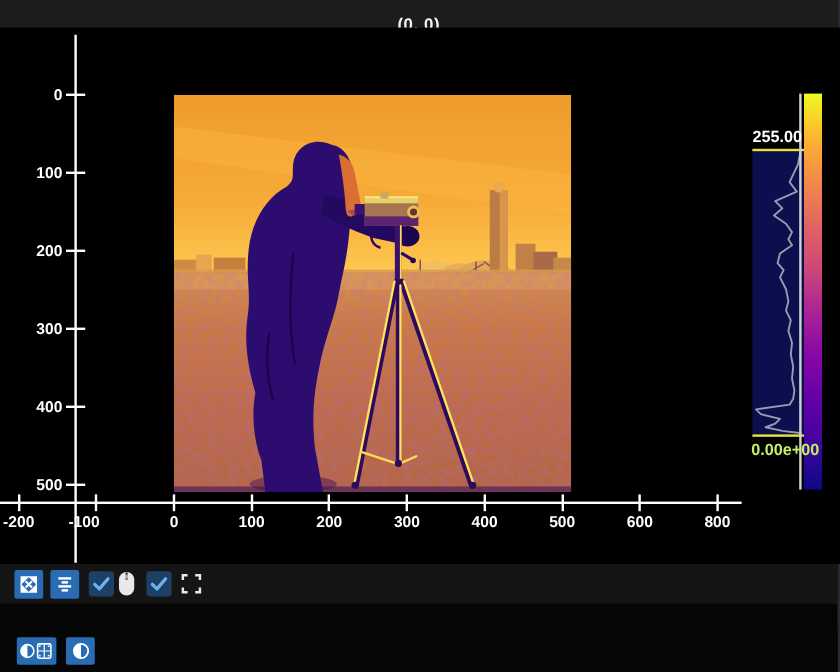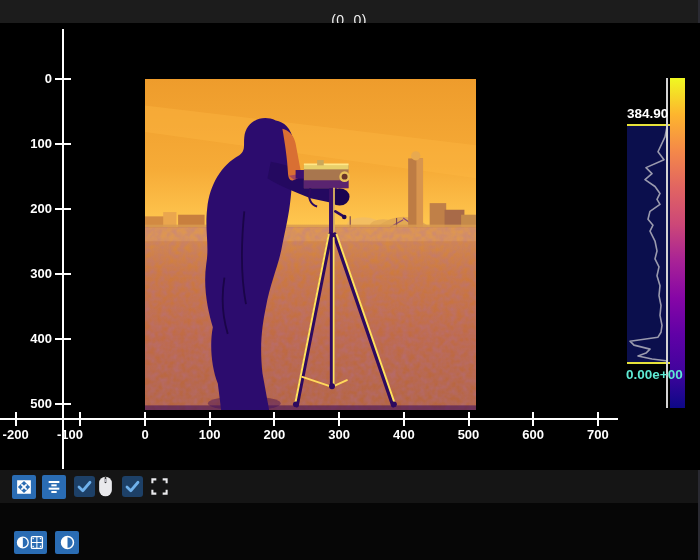--- a/index.html
+++ b/index.html
@@ -5,21 +5,21 @@
   * { margin:0; padding:0; box-sizing:border-box; }
   html,body { width:700px; height:560px; background:#0c0c10; overflow:hidden;
               font-family:"Liberation Sans", sans-serif; }
   .app { position:relative; width:700px; height:560px; background:#060606;
          border-right:2px solid #2a2a32; }
 
   
   .title-bar { position:absolute; left:0; top:0; width:100%; height:39px;
                background:var(--chrome-bg,#1c1c1c); color:#f2f2f2;
                display:flex; align-items:center; justify-content:center;
-               font-size:14px; font-weight:400; letter-spacing:.5px; }
+               font-size:14px; font-weight:700; letter-spacing:.5px; }
 
   
   .canvas { position:absolute; left:0; top:23px; width:700px; height:447px;
             background:var(--canvas-bg,#000); }
   .y-axis-line { position:absolute; left:62px; top:6px; width:2px; height:440px; background:var(--axis,#fff); }
   .x-axis-line { position:absolute; left:0; top:395px; width:618px; height:2px; background:var(--axis,#fff); }
   .tick-x { position:absolute; width:2px; height:14px; top:389px; background:var(--axis,#fff); }
   .tick-y { position:absolute; width:16px; height:2px; left:55px; background:var(--axis,#fff); }
   .tick-x-label { position:absolute; top:404px; width:48px; text-align:center;
                   color:#fff; font-size:13px; font-weight:700; }
@@ -33,21 +33,21 @@
   
   .hist-region { position:absolute; left:627px; top:101px; width:45px; height:240px;
                  background:var(--hist-region,#0b0f4d);
                  border-top:2px solid var(--hist-edge-yellow,#e6e23a);
                  border-bottom:2px solid var(--hist-edge-yellow,#e6e23a); }
   .hist-region svg { width:45px; height:236px; display:block; }
   .hist-axis-line { position:absolute; left:666px; top:55px; width:2px; height:330px; background:#d4d4d4; }
   .colorbar { position:absolute; left:670px; top:55px; width:15px; height:330px; }
   .hist-max-label { position:absolute; left:627px; top:83px; width:60px; color:#fff;
                     font-size:13.5px; font-weight:700; }
-  .hist-min-label { position:absolute; left:626px; top:344px; width:74px; color:#5eead4;
+  .hist-min-label { position:absolute; left:626px; top:344px; width:74px; color:#bef264;
                     font-size:13.5px; font-weight:700; }
 
   
   .toolbar { position:absolute; left:0; top:470px; width:100%; height:33px;
              background:var(--toolbar-bg,#151515); display:flex; align-items:center; }
   .tb-btn { width:24px; height:24px; border-radius:2px; background:var(--button-blue,#2a6cb3);
             display:flex; align-items:center; justify-content:center; border:none; cursor:pointer; }
   .tb-btn + .tb-btn { margin-left:6px; }
   .tb-btn:first-child { margin-left:12px; }
   .checkbox { width:21px; height:21px; border-radius:3px; background:var(--checkbox-blue,#1d4067);
@@ -89,21 +89,21 @@
         <div class="tick-x-label" style="left: 250.4px;">200</div>
         <div class="tick-x" style="left: 338.1px;"></div>
         <div class="tick-x-label" style="left: 315.1px;">300</div>
         <div class="tick-x" style="left: 402.8px;"></div>
         <div class="tick-x-label" style="left: 379.8px;">400</div>
         <div class="tick-x" style="left: 467.5px;"></div>
         <div class="tick-x-label" style="left: 444.5px;">500</div>
         <div class="tick-x" style="left: 532.2px;"></div>
         <div class="tick-x-label" style="left: 509.2px;">600</div>
         <div class="tick-x" style="left: 596.9px;"></div>
-        <div class="tick-x-label" style="left: 573.9px;">700</div>
+        <div class="tick-x-label" style="left: 573.9px;">800</div>
         <div class="tick-y" style="top: 54.5px;"></div>
         <div class="tick-y-label" style="top: 47.5px;">0</div>
         <div class="tick-y" style="top: 119.5px;"></div>
         <div class="tick-y-label" style="top: 112.5px;">100</div>
         <div class="tick-y" style="top: 184.5px;"></div>
         <div class="tick-y-label" style="top: 177.5px;">200</div>
         <div class="tick-y" style="top: 249.5px;"></div>
         <div class="tick-y-label" style="top: 242.5px;">300</div>
         <div class="tick-y" style="top: 314.5px;"></div>
         <div class="tick-y-label" style="top: 307.5px;">400</div>
@@ -206,21 +206,21 @@
       </svg>
     </div>
 
     <div class="hist-region">
       <svg id="hist-svg" viewBox="0 0 45 238" preserveAspectRatio="none">
         <polyline id="hist-line" fill="none" stroke="#9a9aae" stroke-width="1.6" stroke-linejoin="round" points="40,1 38,11 31,26 37,34 19,42 25,48 18,54 28,61 33,68 30,74 33,79 23,86 21,94 26,100 23,106 28,116 30,126 28,134 32,142 30,151 33,161 32,171 34,181 33,191 35,201 34,208 31,213 3,217 7,221 23,225 19,229 11,232 25,235 41,237"></polyline>
       </svg>
     </div>
     <div class="hist-axis-line"></div>
     <div class="colorbar" id="colorbar" style="background: linear-gradient(rgb(240, 249, 33), rgb(253, 181, 46), rgb(244, 136, 73), rgb(225, 100, 98), rgb(204, 71, 120), rgb(168, 34, 150), rgb(134, 6, 166), rgb(96, 1, 166), rgb(65, 4, 157), rgb(13, 8, 135));"></div>
-    <div class="hist-max-label">384.90</div>
+    <div class="hist-max-label">255.00</div>
     <div class="hist-min-label">0.00e+00</div>
   </div>
 
   <div class="toolbar">
     <button class="tb-btn" title="">
       <svg width="16" height="16" viewBox="0 0 24 24">
         <g stroke="#fff" stroke-width="2.6" fill="#fff">
           <line x1="8" y1="8" x2="16" y2="16"></line>
             <line x1="16" y1="8" x2="8" y2="16"></line>
           <polygon points="3,3 10,3 3,10"></polygon>

